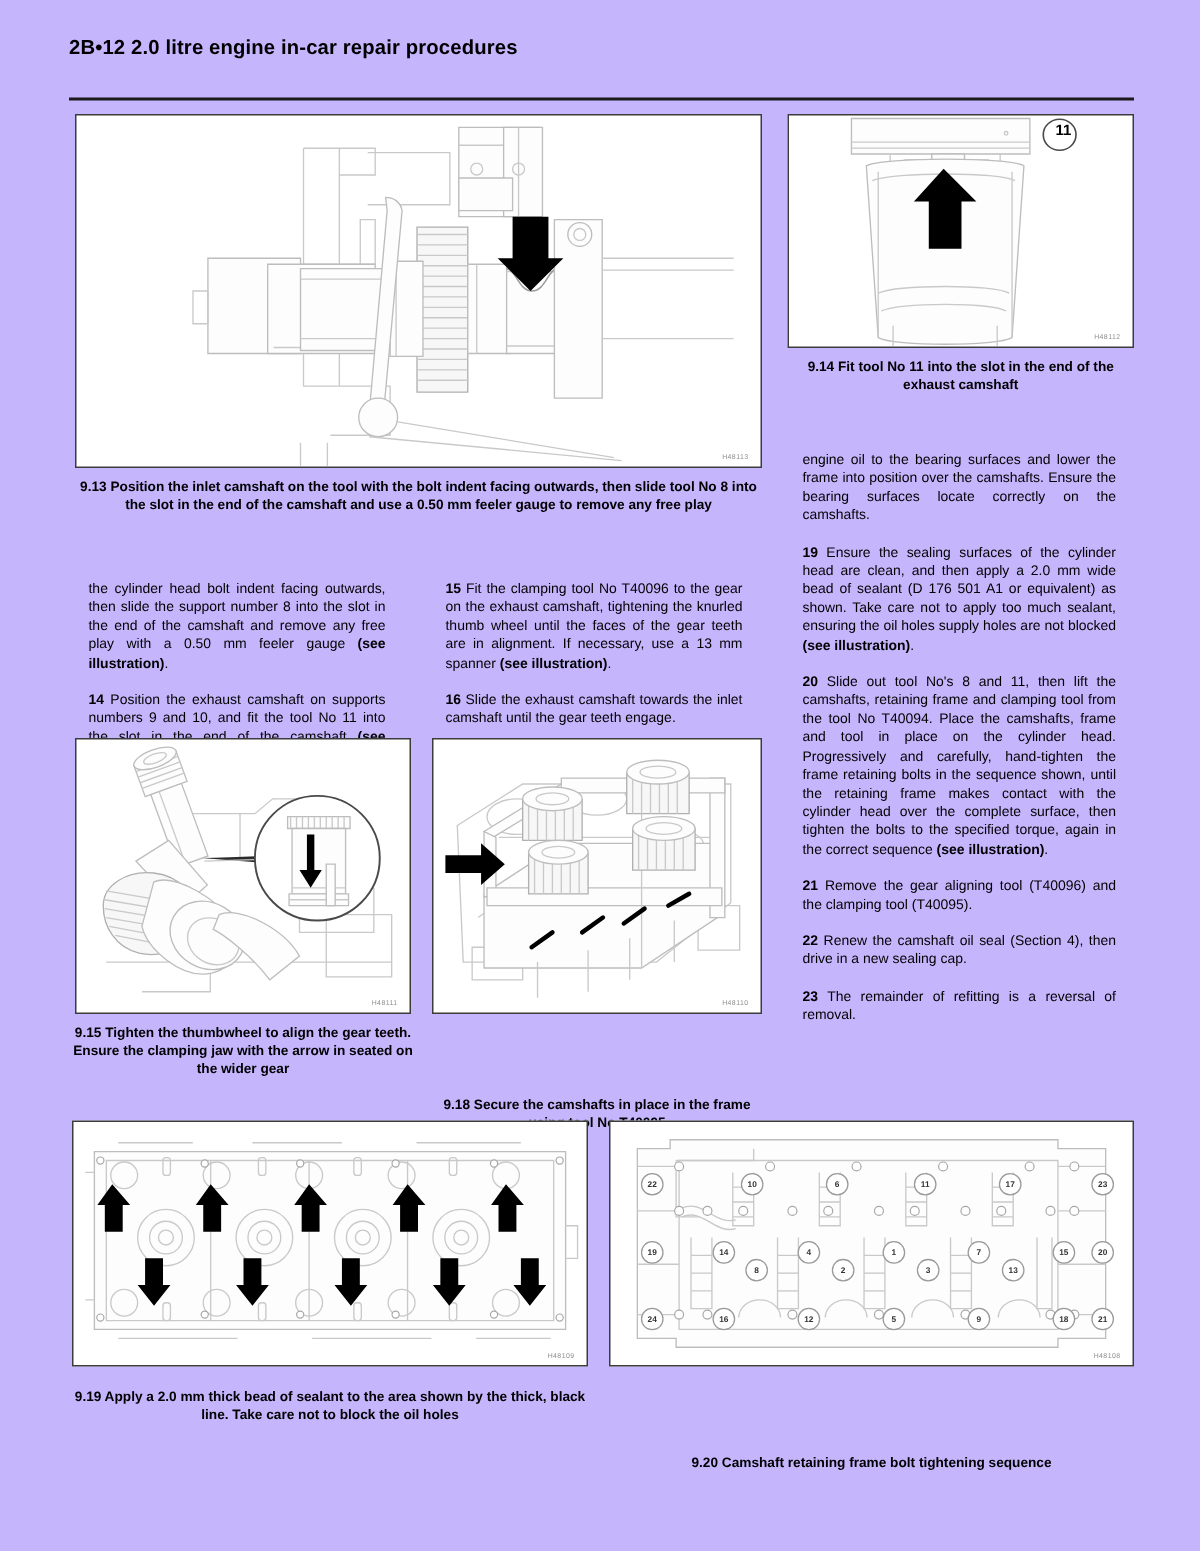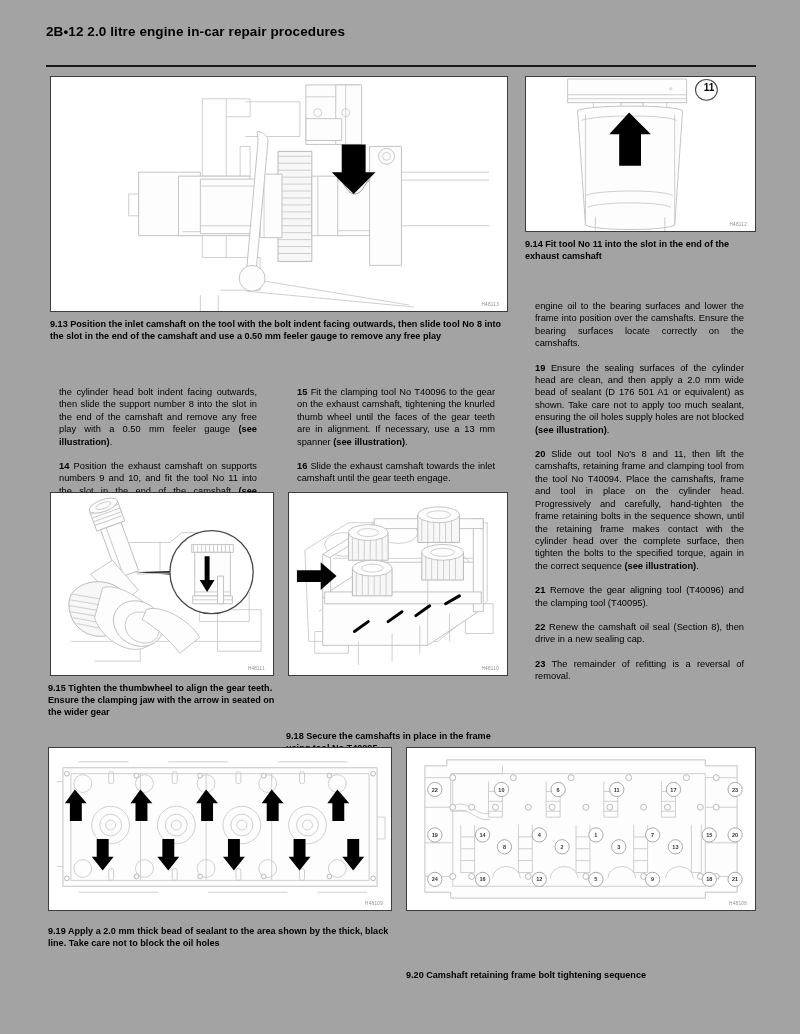--- a/index.html
+++ b/index.html
@@ -6,21 +6,21 @@
   html, body {
     margin: 0; padding: 0;
     width: 800px; height: 1034px;
     background: #ffffff;
     font-family: "Liberation Sans", sans-serif;
     color: #000;
   }
   .page {
     position: relative;
     width: 800px; height: 1034px;
-    background: #a3a3a3;
+    background: #c4b5fd;
     padding: 16px;
     overflow: hidden;
   }
 
   
   .header {
     position: absolute;
     left: 46px; top: 24px;
     width: 710px;
   }
@@ -51,20 +51,21 @@
     right: 8px; bottom: 4px;
     font-size: 4.6px;
     color: #8e8e8e;
     letter-spacing: 0.3px;
     font-family: "Liberation Sans", sans-serif;
   }
 
   
   .caption {
     position: absolute;
+    text-align: center;
     font-size: 9.1px;
     font-weight: bold;
     line-height: 1.32;
     color: #000;
   }
 
   
   .col {
     position: absolute;
     font-size: 9.3px;
@@ -223,21 +224,21 @@
     <p><b class="stepnum">15</b><span> Fit the clamping tool No T40096 to the gear on the exhaust camshaft, tightening the knurled thumb wheel until the faces of the gear teeth are in alignment. If necessary, use a 13 mm spanner </span><b>(see illustration)</b><span>.</span></p>
     <p><b class="stepnum">16</b><span> Slide the exhaust camshaft towards the inlet camshaft until the gear teeth engage.</span></p>
     <p><b class="stepnum">17</b><span> Ensure the gasket faces of the retaining frame are clean, then apply a smear of clean</span></p>
   </div>
 
   <div class="col" style="left:523px; top:288px; width:233px;">
     <p><span>engine oil to the bearing surfaces and lower the frame into position over the camshafts. Ensure the bearing surfaces locate correctly on the camshafts.</span></p>
     <p><b class="stepnum">19</b><span> Ensure the sealing surfaces of the cylinder head are clean, and then apply a 2.0 mm wide bead of sealant (D 176 501 A1 or equivalent) as shown. Take care not to apply too much sealant, ensuring the oil holes supply holes are not blocked </span><b>(see illustration)</b><span>.</span></p>
     <p><b class="stepnum">20</b><span> Slide out tool No's 8 and 11, then lift the camshafts, retaining frame and clamping tool from the tool No T40094. Place the camshafts, frame and tool in place on the cylinder head. Progressively and carefully, hand-tighten the frame retaining bolts in the sequence shown, until the retaining frame makes contact with the cylinder head over the complete surface, then tighten the bolts to the specified torque, again in the correct sequence </span><b>(see illustration)</b><span>.</span></p>
     <p><b class="stepnum">21</b><span> Remove the gear aligning tool (T40096) and the clamping tool (T40095).</span></p>
-    <p><b class="stepnum">22</b><span> Renew the camshaft oil seal (Section 8), then drive in a new sealing cap.</span></p>
+    <p><b class="stepnum">22</b><span> Renew the camshaft oil seal (Section 4), then drive in a new sealing cap.</span></p>
     <p><b class="stepnum">23</b><span> The remainder of refitting is a reversal of removal.</span></p>
   </div>
 
   <div class="figbox" style="left:50px; top:492px; width:224px; height:184px;">
     <svg viewBox="0 0 224 184" preserveAspectRatio="none">
 
       <path class="ln" d="M78 50 H 120 L 132 40 H 170 V 70 L 160 80 H 110"></path>
       <path class="ln" d="M78 50 V 80 H 110 V 50"></path>
       <path class="ln" d="M150 80 V 130 H 200 V 100"></path>
       <path class="ln" d="M168 118 H 212 V 160 H 168 Z"></path>

